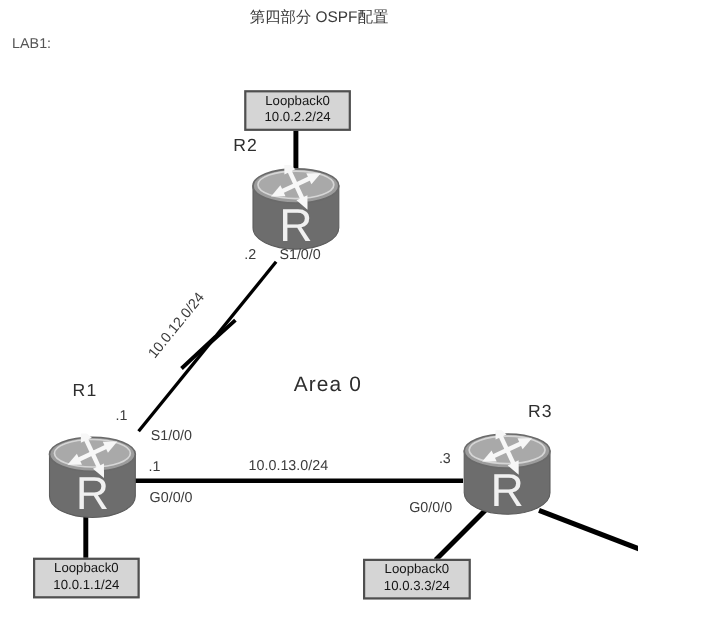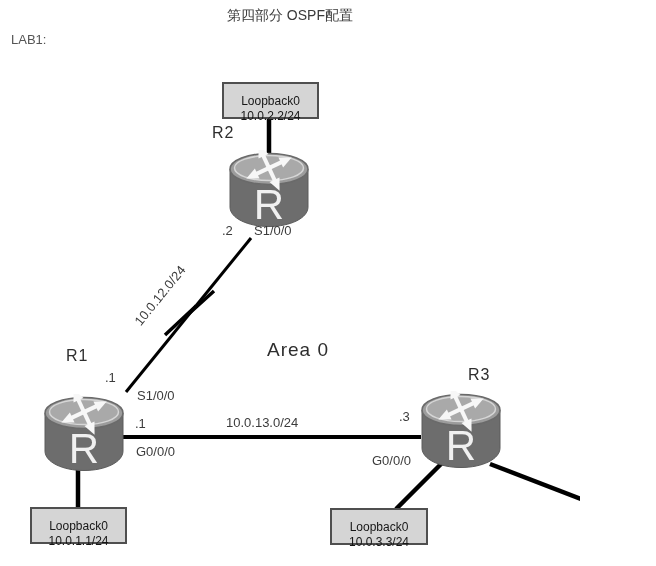--- a/index.html
+++ b/index.html
@@ -8,21 +8,21 @@
     font-family:"Liberation Sans","DejaVu Sans",sans-serif;color:#333;
   }
   .lbl{position:absolute;white-space:nowrap;color:#333;}
   .title{left:0;right:0;top:7px;text-align:center;font-size:14px;color:#3a3a3a;}
   .small{font-size:13px;color:#3c3c3c;text-align:center;}
   .rname{font-size:16px;color:#2e2e2e;letter-spacing:1px;}
   .area{font-size:19px;color:#2e2e2e;letter-spacing:1px;}
   .net-rot{width:100px;text-align:center;transform:rotate(-51deg);transform-origin:center center;}
   .loopback-box{
     position:absolute;box-sizing:border-box;background:#d5d5d5;border:2px solid #4f4f4f;
-    text-align:center;font-size:12px;line-height:15px;color:#161616;padding-top:10px;
+    text-align:center;font-size:12px;line-height:15px;color:#161616;padding-top:0;
   }
   .wires{position:absolute;left:0;top:0;}
   .router{position:absolute;}
   .defs{position:absolute;width:0;height:0;}
 </style>
 </head>
 <body>
 
 <div class="canvas">
 
@@ -86,21 +86,21 @@
     <div>Loopback0</div>
     <div>10.0.1.1/24</div>
   </div>
   <div class="loopback-box" style="left:330px;top:508px;width:98px;height:37px;">
     <div>Loopback0</div>
     <div>10.0.3.3/24</div>
   </div>
 
   <div class="lbl rname" style="left:212px;top:124px;">R2</div>
   <div class="lbl rname" style="left:66px;top:347px;">R1</div>
-  <div class="lbl rname" style="left:468px;top:366px;">R3</div>
+  <div class="lbl rname" style="left:480px;top:366px;">R3</div>
 
   <div class="lbl small" style="left:222px;top:223px;">.2</div>
   <div class="lbl small" style="left:254px;top:223px;">S1/0/0</div>
   <div class="lbl small net-rot" style="left:110px;top:288px;">10.0.12.0/24</div>
   <div class="lbl small" style="left:105px;top:370px;">.1</div>
   <div class="lbl small" style="left:137px;top:388px;">S1/0/0</div>
 
   <div class="lbl area" style="left:267px;top:339px;">Area 0</div>
 
   <div class="lbl small" style="left:135px;top:416px;">.1</div>

